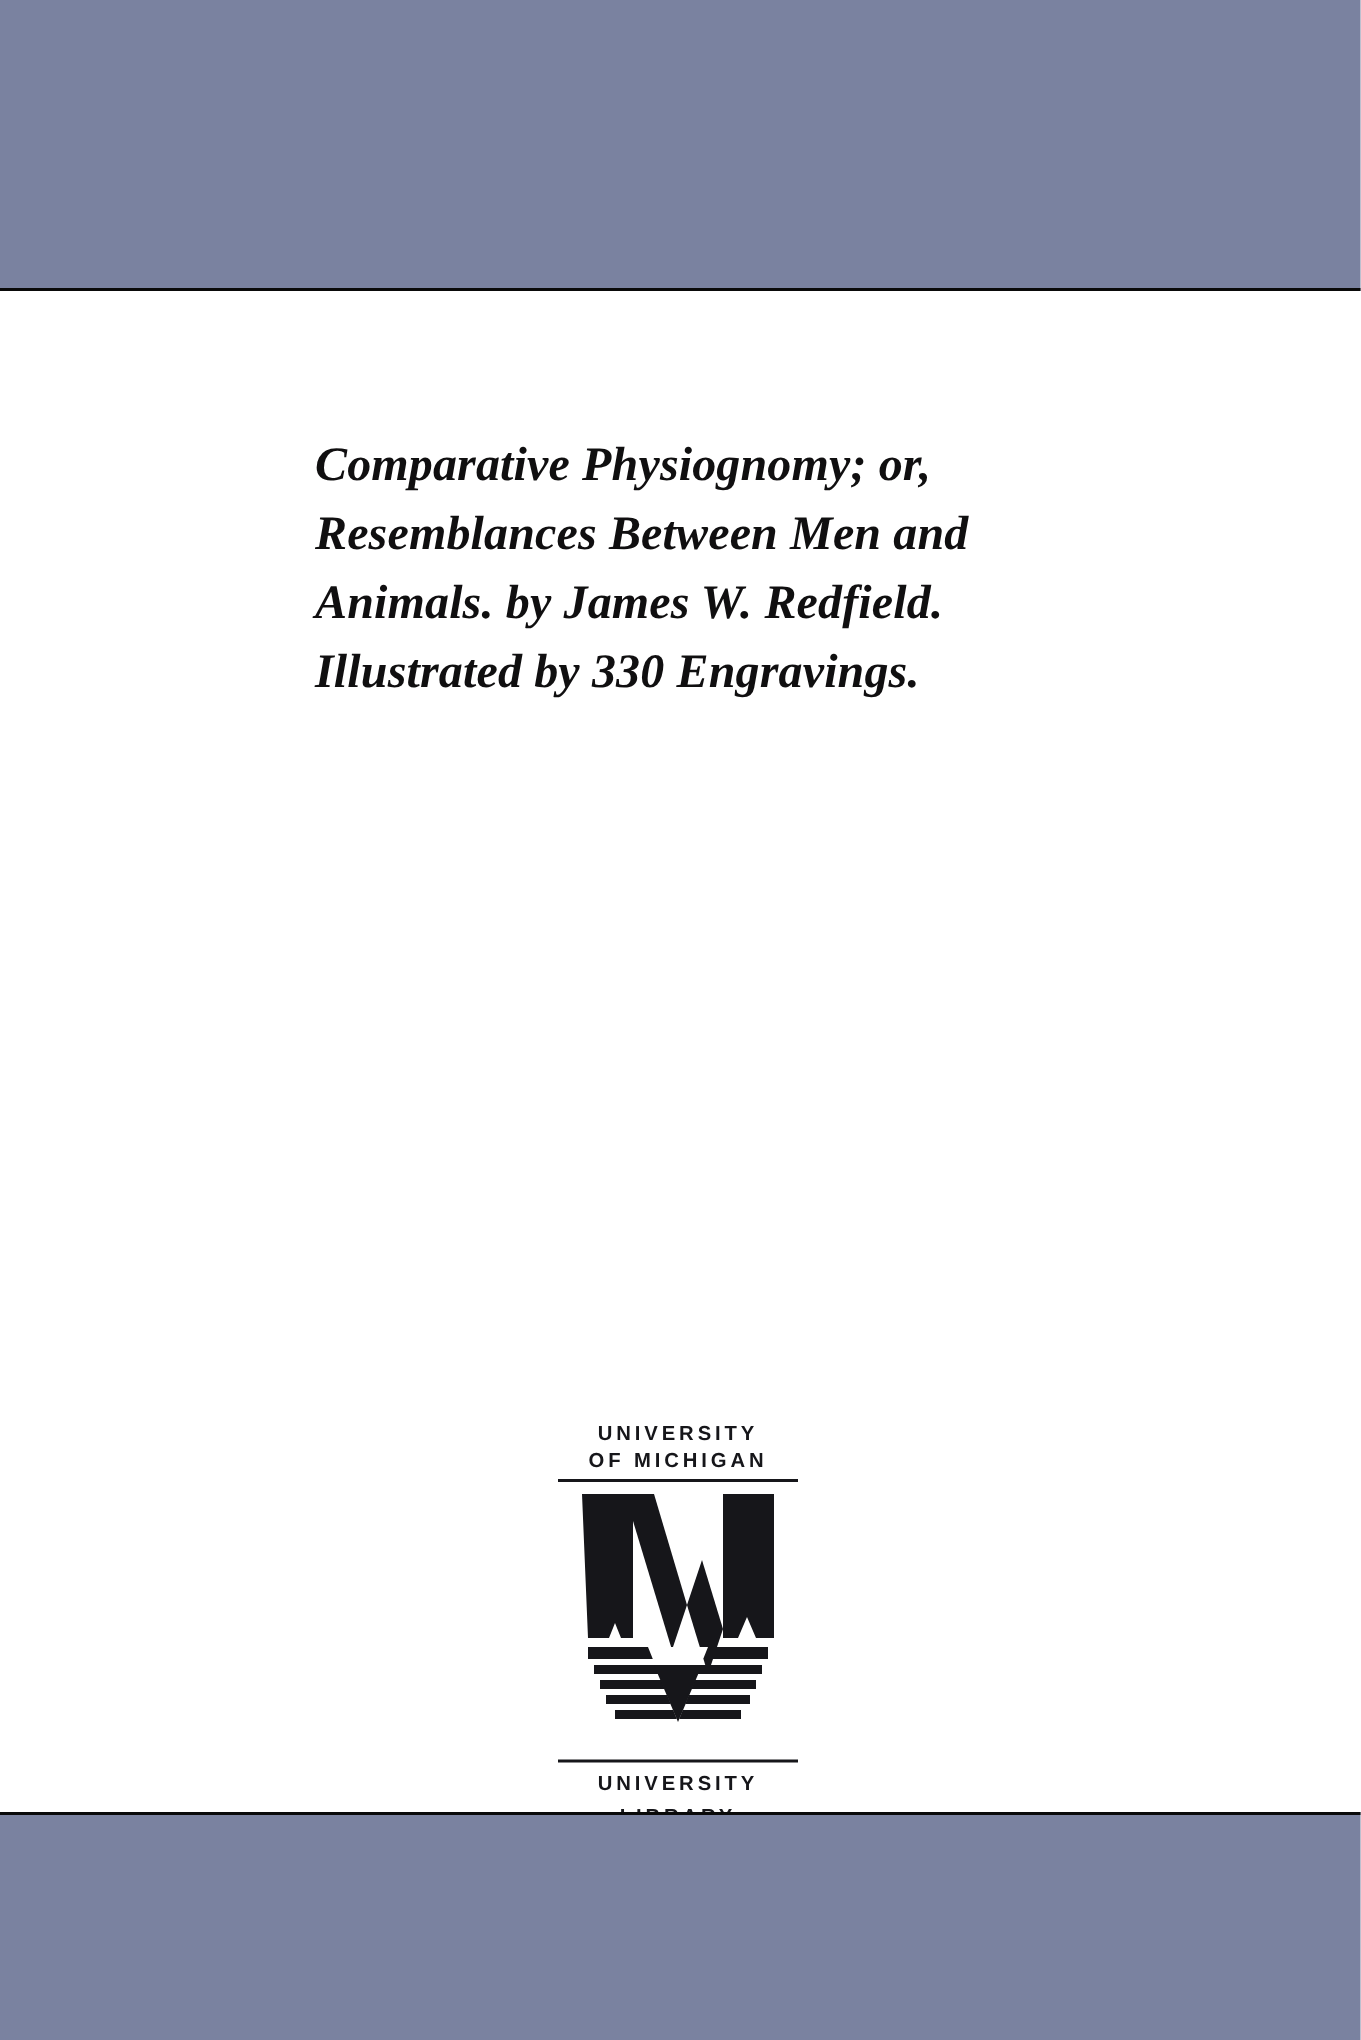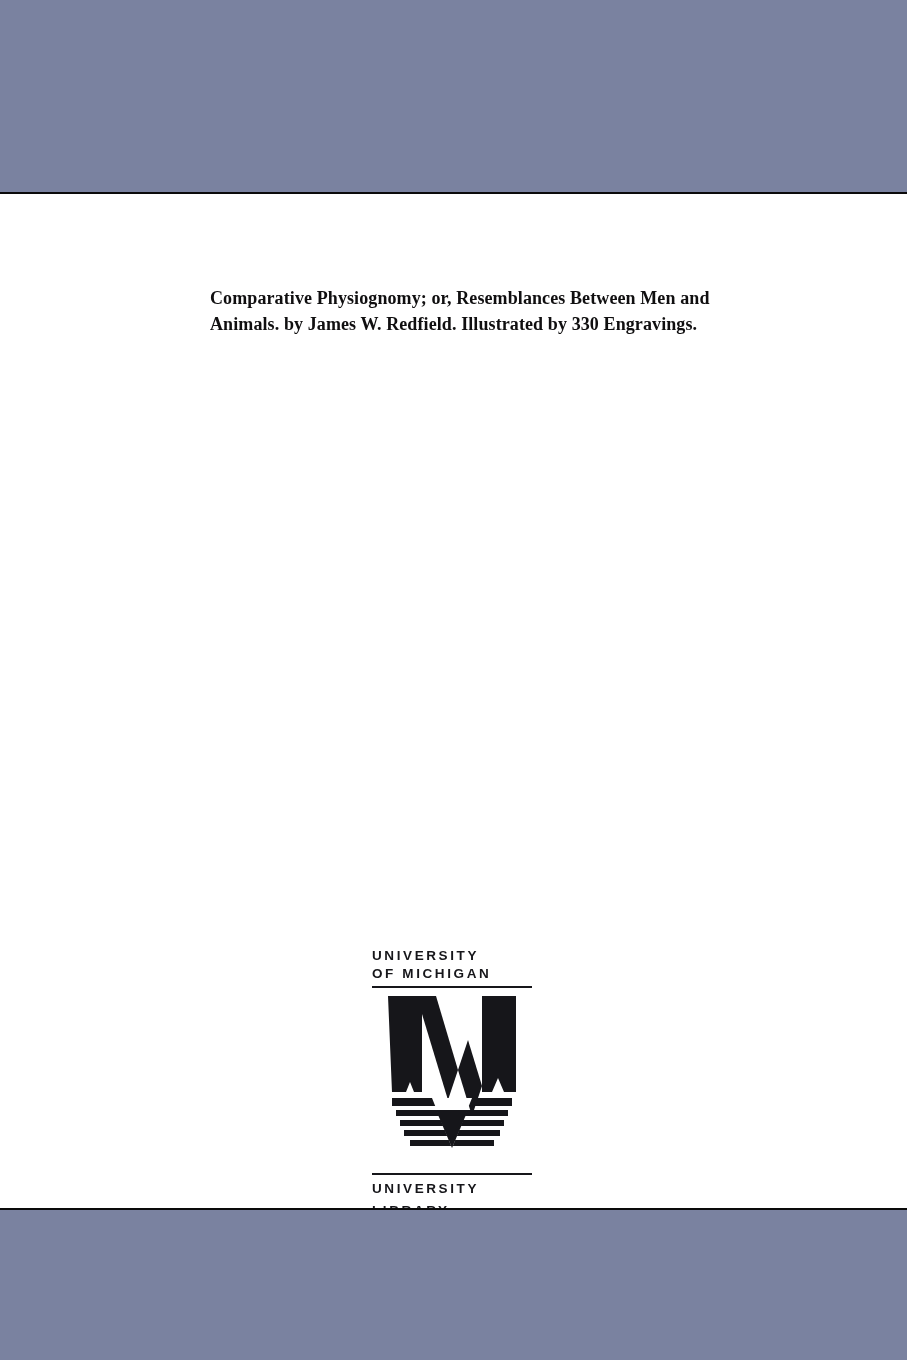--- a/index.html
+++ b/index.html
@@ -34,31 +34,33 @@
   .band-bottom {
     bottom: 0;
     height: 150px;
     border-top: 2px solid #0a0a0a;
   }
   .title-block {
     position: absolute;
     left: 210px;
     top: 286px;
     width: 520px;
-    font-size: 18px;
+    font-size: 32px;
     font-weight: bold;
     line-height: 1.44;
     color: #100f10;
     letter-spacing: 0.1px;
+    font-style: italic;
   }
   .logo-wrap {
     position: absolute;
     left: 372px;
     top: 947px;
     width: 160px;
+    text-align: center;
     color: #16161a;
   }
   .logo-text-top {
     font-family: "Liberation Sans", sans-serif;
     font-weight: bold;
     font-size: 13.5px;
     letter-spacing: 2.6px;
     line-height: 1.35;
   }
   .logo-rule {

